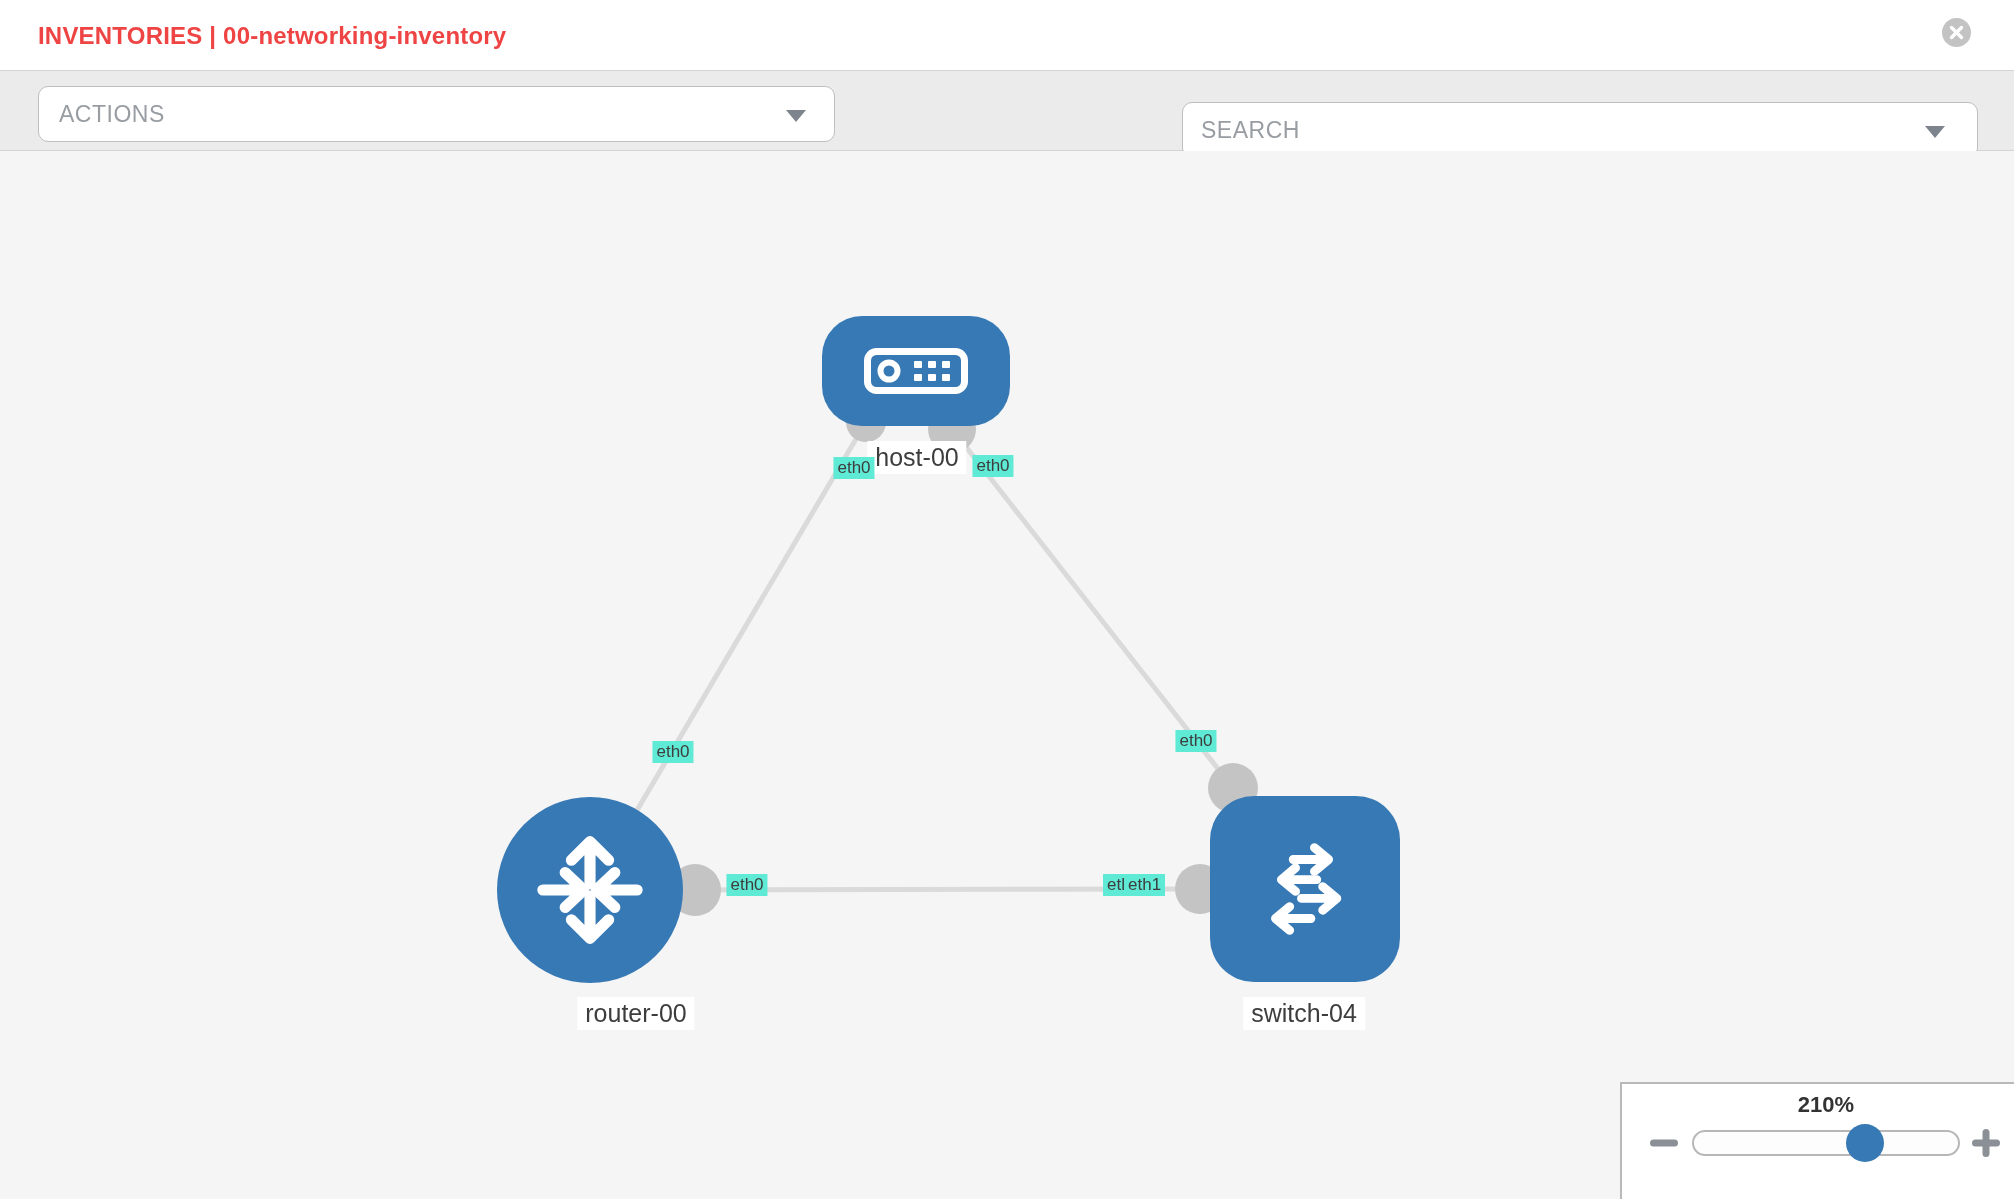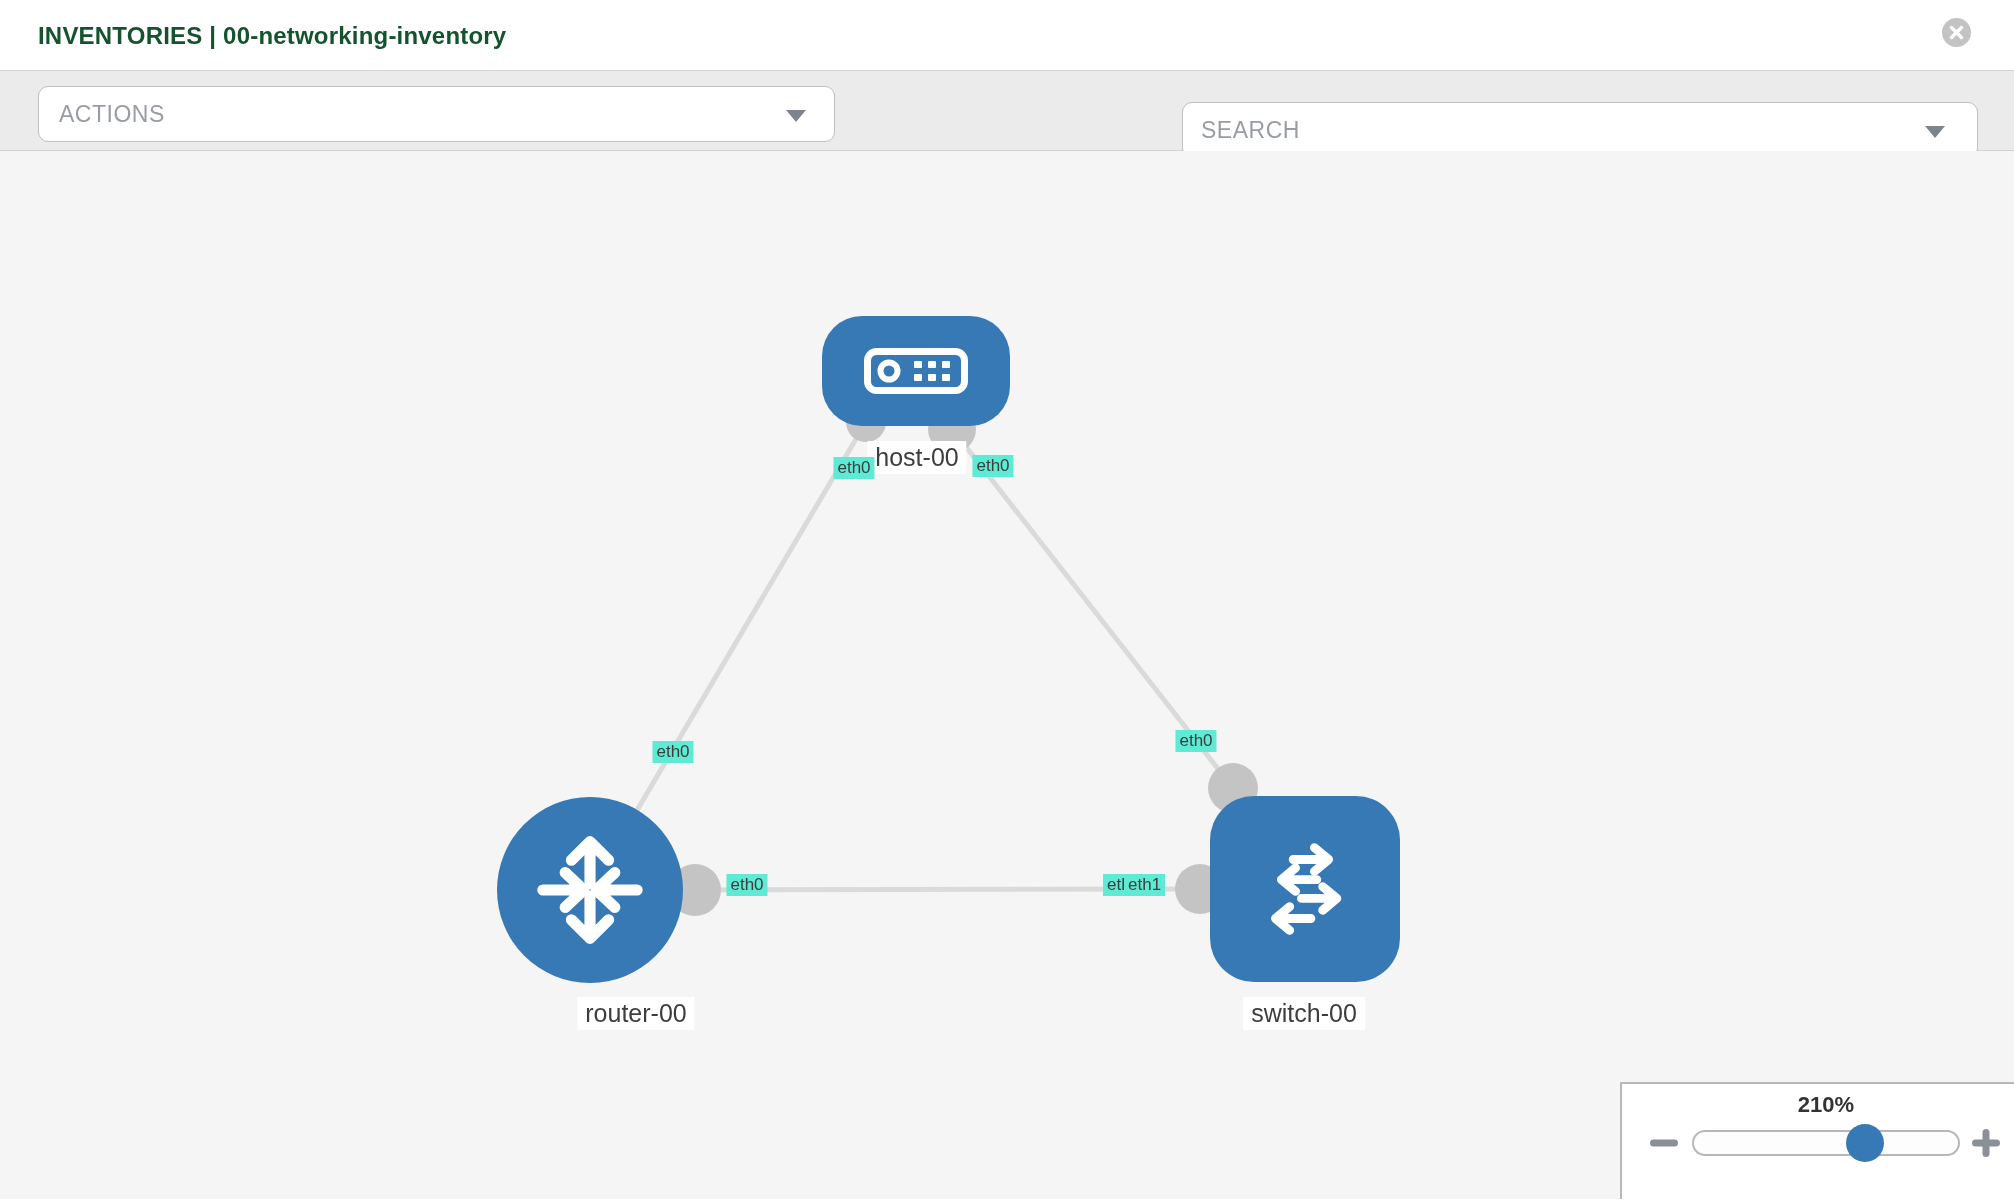--- a/index.html
+++ b/index.html
@@ -3,21 +3,21 @@
 <meta charset="utf-8">
 <style>
   * { margin:0; padding:0; box-sizing:border-box; }
   html,body { width:2014px; height:1200px; overflow:hidden;
     font-family:"Liberation Sans", sans-serif; background:#ffffff; }
 
   
   .header { position:relative; width:2014px; height:71px; background:#ffffff;
     border-bottom:1px solid #d4d4d4; }
   .header-title { position:absolute; left:38px; top:0; line-height:71px;
-    font-size:24px; font-weight:bold; color:#14532d; letter-spacing:.2px; }
+    font-size:24px; font-weight:bold; color:#ef4444; letter-spacing:.2px; }
   .close-btn { position:absolute; left:1942px; top:18px; width:29px; height:29px;
     border-radius:50%; background:#c3c3c3; display:flex; align-items:center;
     justify-content:center; cursor:pointer; }
 
   
   .toolbar { position:relative; width:2014px; height:80px; background:#ebebeb;
     border-bottom:1px solid #d4d4d4; }
   .select-box { position:absolute; top:15px; height:56px; background:#fff;
     border:1px solid #bfbfbf; border-radius:10px; }
   .select-label { position:absolute; left:20px; top:0; line-height:54px;
@@ -137,21 +137,21 @@
         <path d="M40 25 H68 M58 15 L70 25 L58 35"></path>
         <path d="M60 42 H32 M42 32 L30 42 L42 52"></path>
         <path d="M47 58 H75 M65 48 L77 58 L65 68"></path>
         <path d="M55 75 H27 M37 65 L25 75 L37 85"></path>
       </g>
     </svg>
   </div>
 
   <div class="node-label" style="left:917px;  top:290px;">host-00</div>
   <div class="node-label" style="left:590px;  top:846px;margin-left:46px;">router-00</div>
-  <div class="node-label" style="left:1304px; top:846px;">switch-00</div>
+  <div class="node-label" style="left:1304px; top:846px;">switch-04</div>
 
   <div class="eth-label eth-center" style="left:854px;  top:306px;">eth0</div>
   <div class="eth-label eth-center" style="left:993px;  top:304px;">eth0</div>
   <div class="eth-label eth-center" style="left:673px;  top:590px;">eth0</div>
   <div class="eth-label eth-center" style="left:1196px; top:579px;">eth0</div>
   <div class="eth-label eth-center" style="left:747px;  top:723px;">eth0</div>
   <div class="eth-label" style="left:1103px; top:723px;">eth0</div>
   <div class="eth-label" style="left:1124px; top:723px;">eth1</div>
 
   <div class="zoom-panel">

